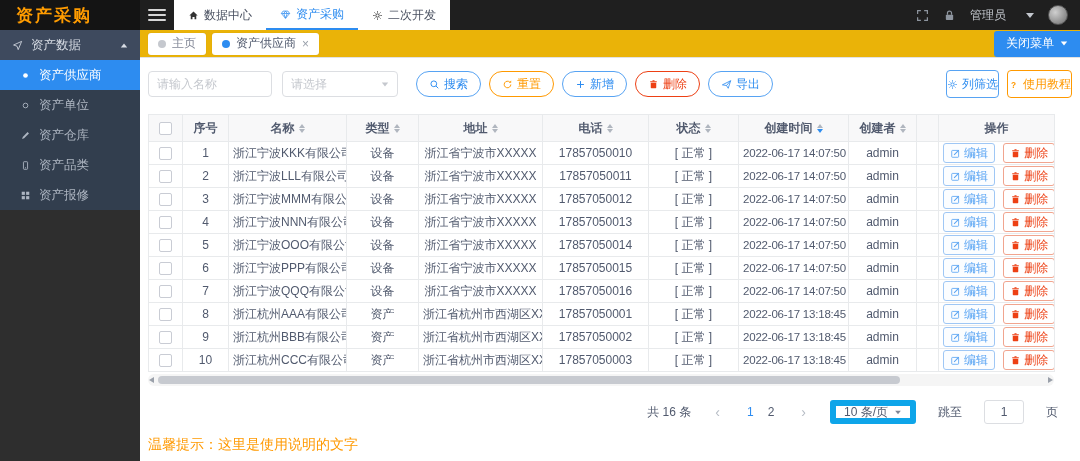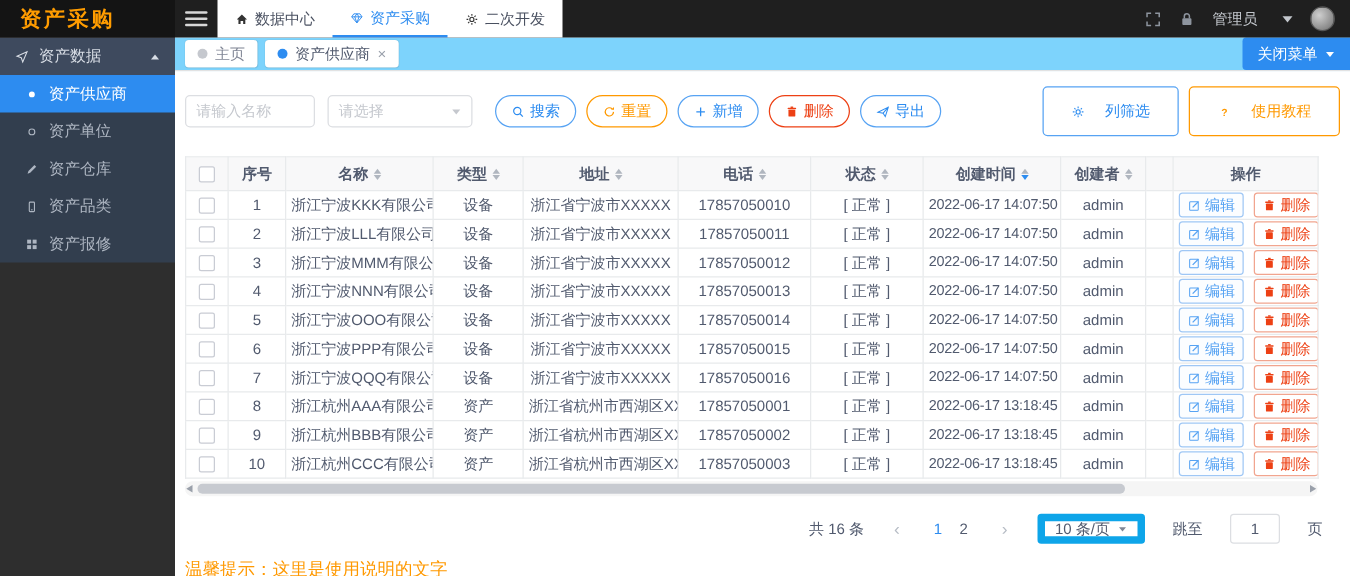--- a/index.html
+++ b/index.html
@@ -35,48 +35,48 @@
   .mi.parent.second { background:#3e4a5e; }
   .mi .grow { flex:1; white-space:nowrap; overflow:hidden; }
   .submenu { background:#323e4e; }
   .mi.child { color:#aeb6c2; padding-left:20px; }
   .mi.child.active { background:#2d8cf0; color:#ffffff; }
   .mi .caret-dn, .mi .caret-up2 { transform:scale(.8); }
 
   .main { flex:1; display:flex; flex-direction:column; min-width:0; }
 
   
-  .tabbar { height:28px; background:#7dd3fc; display:flex; align-items:center; gap:6px; padding-left:8px; border-bottom:1px solid #e2e2e2; }
+  .tabbar { height:28px; background:#eab308; display:flex; align-items:center; gap:6px; padding-left:8px; border-bottom:1px solid #e2e2e2; }
   .tab { height:22px; background:#ffffff; border-radius:3px; display:flex; align-items:center; gap:6px;
     padding:0 10px; font-size:12px; color:#808695; box-shadow:0 0 1px rgba(0,0,0,.18); cursor:pointer; }
   .tab.active { color:#515a6e; }
   .tab-dot { width:8px; height:8px; border-radius:50%; background:#c5c8ce; }
   .tab-dot.blue { background:#2d8cf0; }
   .tab-close { font-size:12px; color:#99a0ab; line-height:1; cursor:pointer; }
   .close-menu-btn { margin-left:auto; height:26px; background:#2d8cf0; color:#fff; font-size:12px;
     border:none; border-radius:3px 0 0 3px; padding:0 12px; display:flex; align-items:center; gap:6px; cursor:pointer; }
   .close-menu-btn .caret-dn { border-top-color:#fff; transform:scale(.8); }
 
   
   .panel { flex:1; background:#ffffff; padding:8px 8px 0 8px; position:relative; }
   .toolbar { display:flex; align-items:center; gap:10px; margin-top:4px; }
-  .txt-input { width:104px; height:26px; border:1px solid #dcdee2; border-radius:4px; padding:0 8px; font-size:12px; color:#515a6e; }
+  .txt-input { width:124px; height:26px; border:1px solid #dcdee2; border-radius:4px; padding:0 8px; font-size:12px; color:#515a6e; }
   .txt-input::placeholder { color:#c5c8ce; }
   .fake-select { width:116px; height:26px; border:1px solid #dcdee2; border-radius:4px; padding:0 8px;
     font-size:12px; color:#c5c8ce; display:flex; align-items:center; cursor:pointer; }
   .fake-select .caret-dn { margin-left:auto; color:#c5c8ce; transform:scale(.8); }
   .btn-group { display:flex; align-items:flex-end; gap:8px; margin-left:8px; }
   .pill { height:26px; border-radius:14px; background:#fff; padding:0 12px; font-size:12px;
     display:inline-flex; align-items:center; gap:4px; cursor:pointer; }
   .pill.blue { border:1px solid #57a3f3; color:#2d8cf0; }
   .pill.orange { border:1px solid #ff9900; color:#ff9900; }
   .pill.red { border:1px solid #ed4014; color:#ed4014; }
   .right-tools { margin-left:auto; display:flex; align-items:center; gap:8px; align-self:flex-start; }
-  .rect-btn { height:40px; border-radius:4px; background:#fff; padding:0 22px; font-size:12px;
-    display:inline-flex; align-items:center; gap:16px; cursor:pointer; }
+  .rect-btn { height:28px; border-radius:4px; background:#fff; padding:0 0; font-size:12px;
+    display:inline-flex; align-items:center; gap:4px; cursor:pointer; }
   .rect-btn.blue { border:1px solid #57a3f3; color:#2d8cf0; }
   .rect-btn.orange { border:1px solid #ff9900; color:#ff9900; }
 
   
   .tbl-wrap { margin-top:16px; }
   table { border-collapse:collapse; table-layout:fixed; width:906px; }
   th,td { border:1px solid #e8eaec; font-size:12px; color:#515a6e; height:23px; padding:0 4px;
     white-space:nowrap; overflow:hidden; text-align:center; }
   th { background:#f8f8f9; font-weight:bold; height:27px; }
   td.c7 { font-size:11.5px; letter-spacing:-0.2px; }

